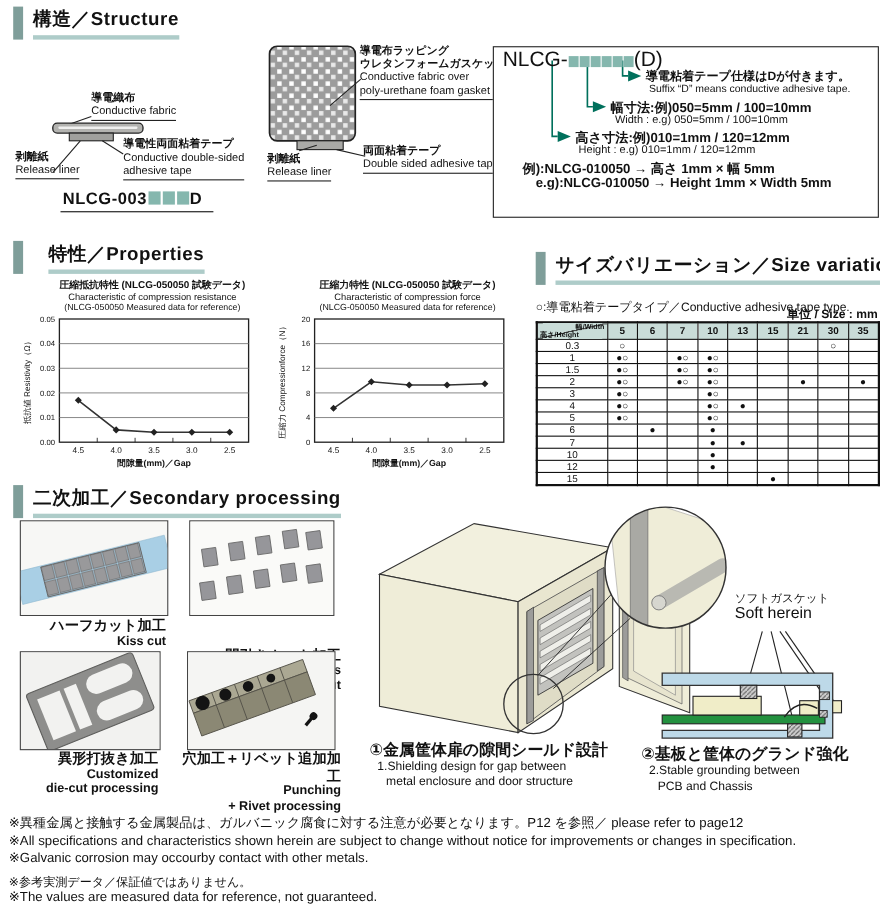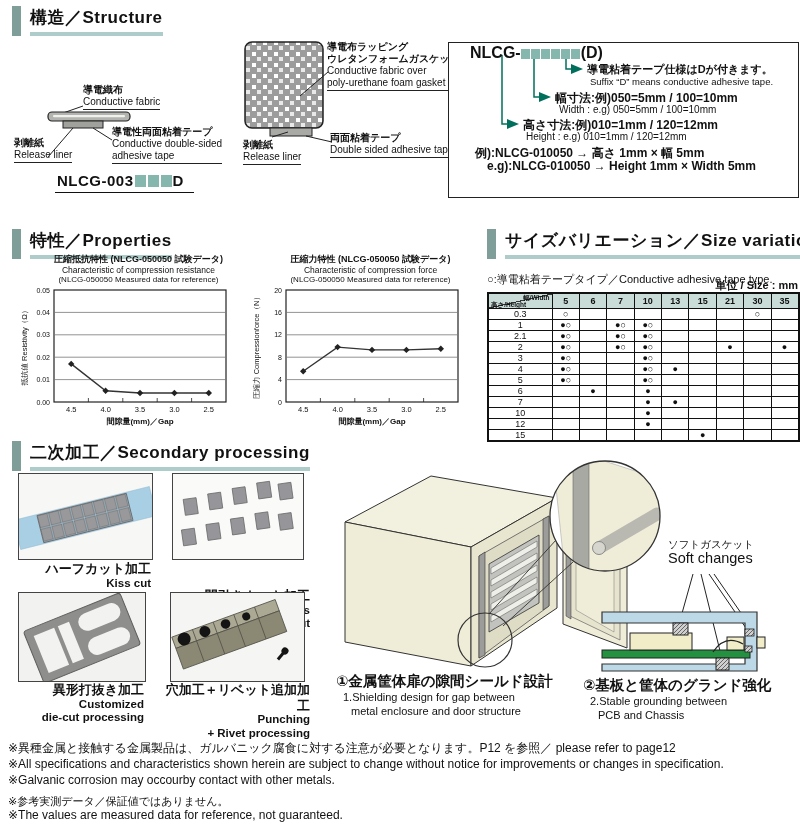--- a/index.html
+++ b/index.html
@@ -18,21 +18,21 @@
   .lbl.ul{border-bottom:1px solid #222;padding-bottom:1px;}
   
   .part-code{position:absolute;font-size:15px;font-weight:bold;border-bottom:1.5px solid #111;
              padding:0 10px 3px 2px;letter-spacing:0.5px;}
   .sq2{display:inline-block;width:11px;height:12px;background:#85B7AE;margin:0 1px;vertical-align:-1px;}
   
   .png-box{position:absolute;left:448px;top:42px;width:349px;height:154px;border:1px solid #222;background:#fff;}
   .png-head{height:21px;background:#00705C;color:#fff;font-weight:bold;font-size:13.5px;
             text-align:center;line-height:21px;letter-spacing:1px;}
   .png-body{position:relative;height:133px;}
-  .code-line{position:absolute;left:8px;top:1px;font-weight:bold;font-size:16px;letter-spacing:0;margin-left:13px;}
+  .code-line{position:absolute;left:8px;top:1px;font-weight:normal;font-size:19px;letter-spacing:0;}
   .sq{display:inline-block;width:9px;height:10px;background:#85B7AE;margin:0 0.5px;vertical-align:-1px;}
   .png-lines{position:absolute;left:0;top:0;}
   .png-ja{position:absolute;font-weight:bold;white-space:nowrap;}
   .png-en{position:absolute;white-space:nowrap;}
   
   .chart{position:absolute;width:215px;}
   .c-title{text-align:center;padding-left:26px;line-height:1.18;}
   .ct-ja{font-size:9px;font-weight:bold;}
   .ct-en{font-size:8.5px;}
   .ct-note{font-size:8px;}
@@ -153,21 +153,21 @@
       <div class="png-en" style="left:141px;top:33px;font-size:9.5px;">Suffix “D” means conductive adhesive tape.</div>
       <div class="png-ja" style="left:106px;top:47px;font-size:12px;">幅寸法:例)050=5mm / 100=10mm</div>
       <div class="png-en" style="left:110px;top:61px;font-size:10px;">Width : e.g) 050=5mm / 100=10mm</div>
       <div class="png-ja" style="left:74px;top:74px;font-size:12px;">高さ寸法:例)010=1mm / 120=12mm</div>
       <div class="png-en" style="left:77px;top:88px;font-size:10px;">Height : e.g) 010=1mm / 120=12mm</div>
       <div class="png-ja" style="left:26px;top:102px;font-size:12px;">例):NLCG-010050 → 高さ 1mm × 幅 5mm</div>
       <div class="png-ja" style="left:28px;top:116px;font-size:12px;margin-left:10px;">e.g):NLCG-010050 → Height 1mm × Width 5mm</div>
     </div>
   </div>
 
-  <div class="sec-head" style="left:12px;top:229px;">
+  <div class="sec-head" style="left:12px;top:219px;gap:14px;">
     <div class="sec-bar"></div>
     <div class="sec-body">
       <span class="sec-title">特性／Properties</span>
       <div class="sec-underline"></div>
     </div>
   </div>
 
   <div class="chart" style="left:18px;top:254px;">
     <div class="c-title">
       <div class="ct-ja">圧縮抵抗特性 (NLCG-050050 試験データ)</div>
@@ -302,21 +302,21 @@
           <td></td>
           <td>●○</td>
           <td>●○</td>
           <td></td>
           <td></td>
           <td></td>
           <td></td>
           <td></td>
         </tr>
         <tr>
-          <th>2.1</th>
+          <th>1.5</th>
           <td>●○</td>
           <td></td>
           <td>●○</td>
           <td>●○</td>
           <td></td>
           <td></td>
           <td></td>
           <td></td>
           <td></td>
         </tr>
@@ -555,21 +555,21 @@
   </svg>
 
   <div class="app-cap" style="left:336px;top:672px;">
     <div class="ja">①金属筐体扉の隙間シールド設計</div>
     <div class="en">1.Shielding design for gap between</div>
     <div class="en" style="padding-left:15px;">metal enclosure and door structure</div>
   </div>
 
   <div class="sg-label" style="left:668px;top:538px;">
     <div class="ja">ソフトガスケット</div>
-    <div class="en">Soft changes</div>
+    <div class="en">Soft herein</div>
   </div>
 
   <svg class="abs" style="left:595px;top:540px;" width="205" height="142">
     <defs>
       <pattern id="hatch" width="4" height="4" patternUnits="userSpaceOnUse">
         <rect width="4" height="4" fill="#CFCFCF"></rect>
         <path d="M0,4 L4,0" stroke="#666" stroke-width="1"></path>
       </pattern>
     </defs>
     <g stroke="#222" stroke-width="1">

